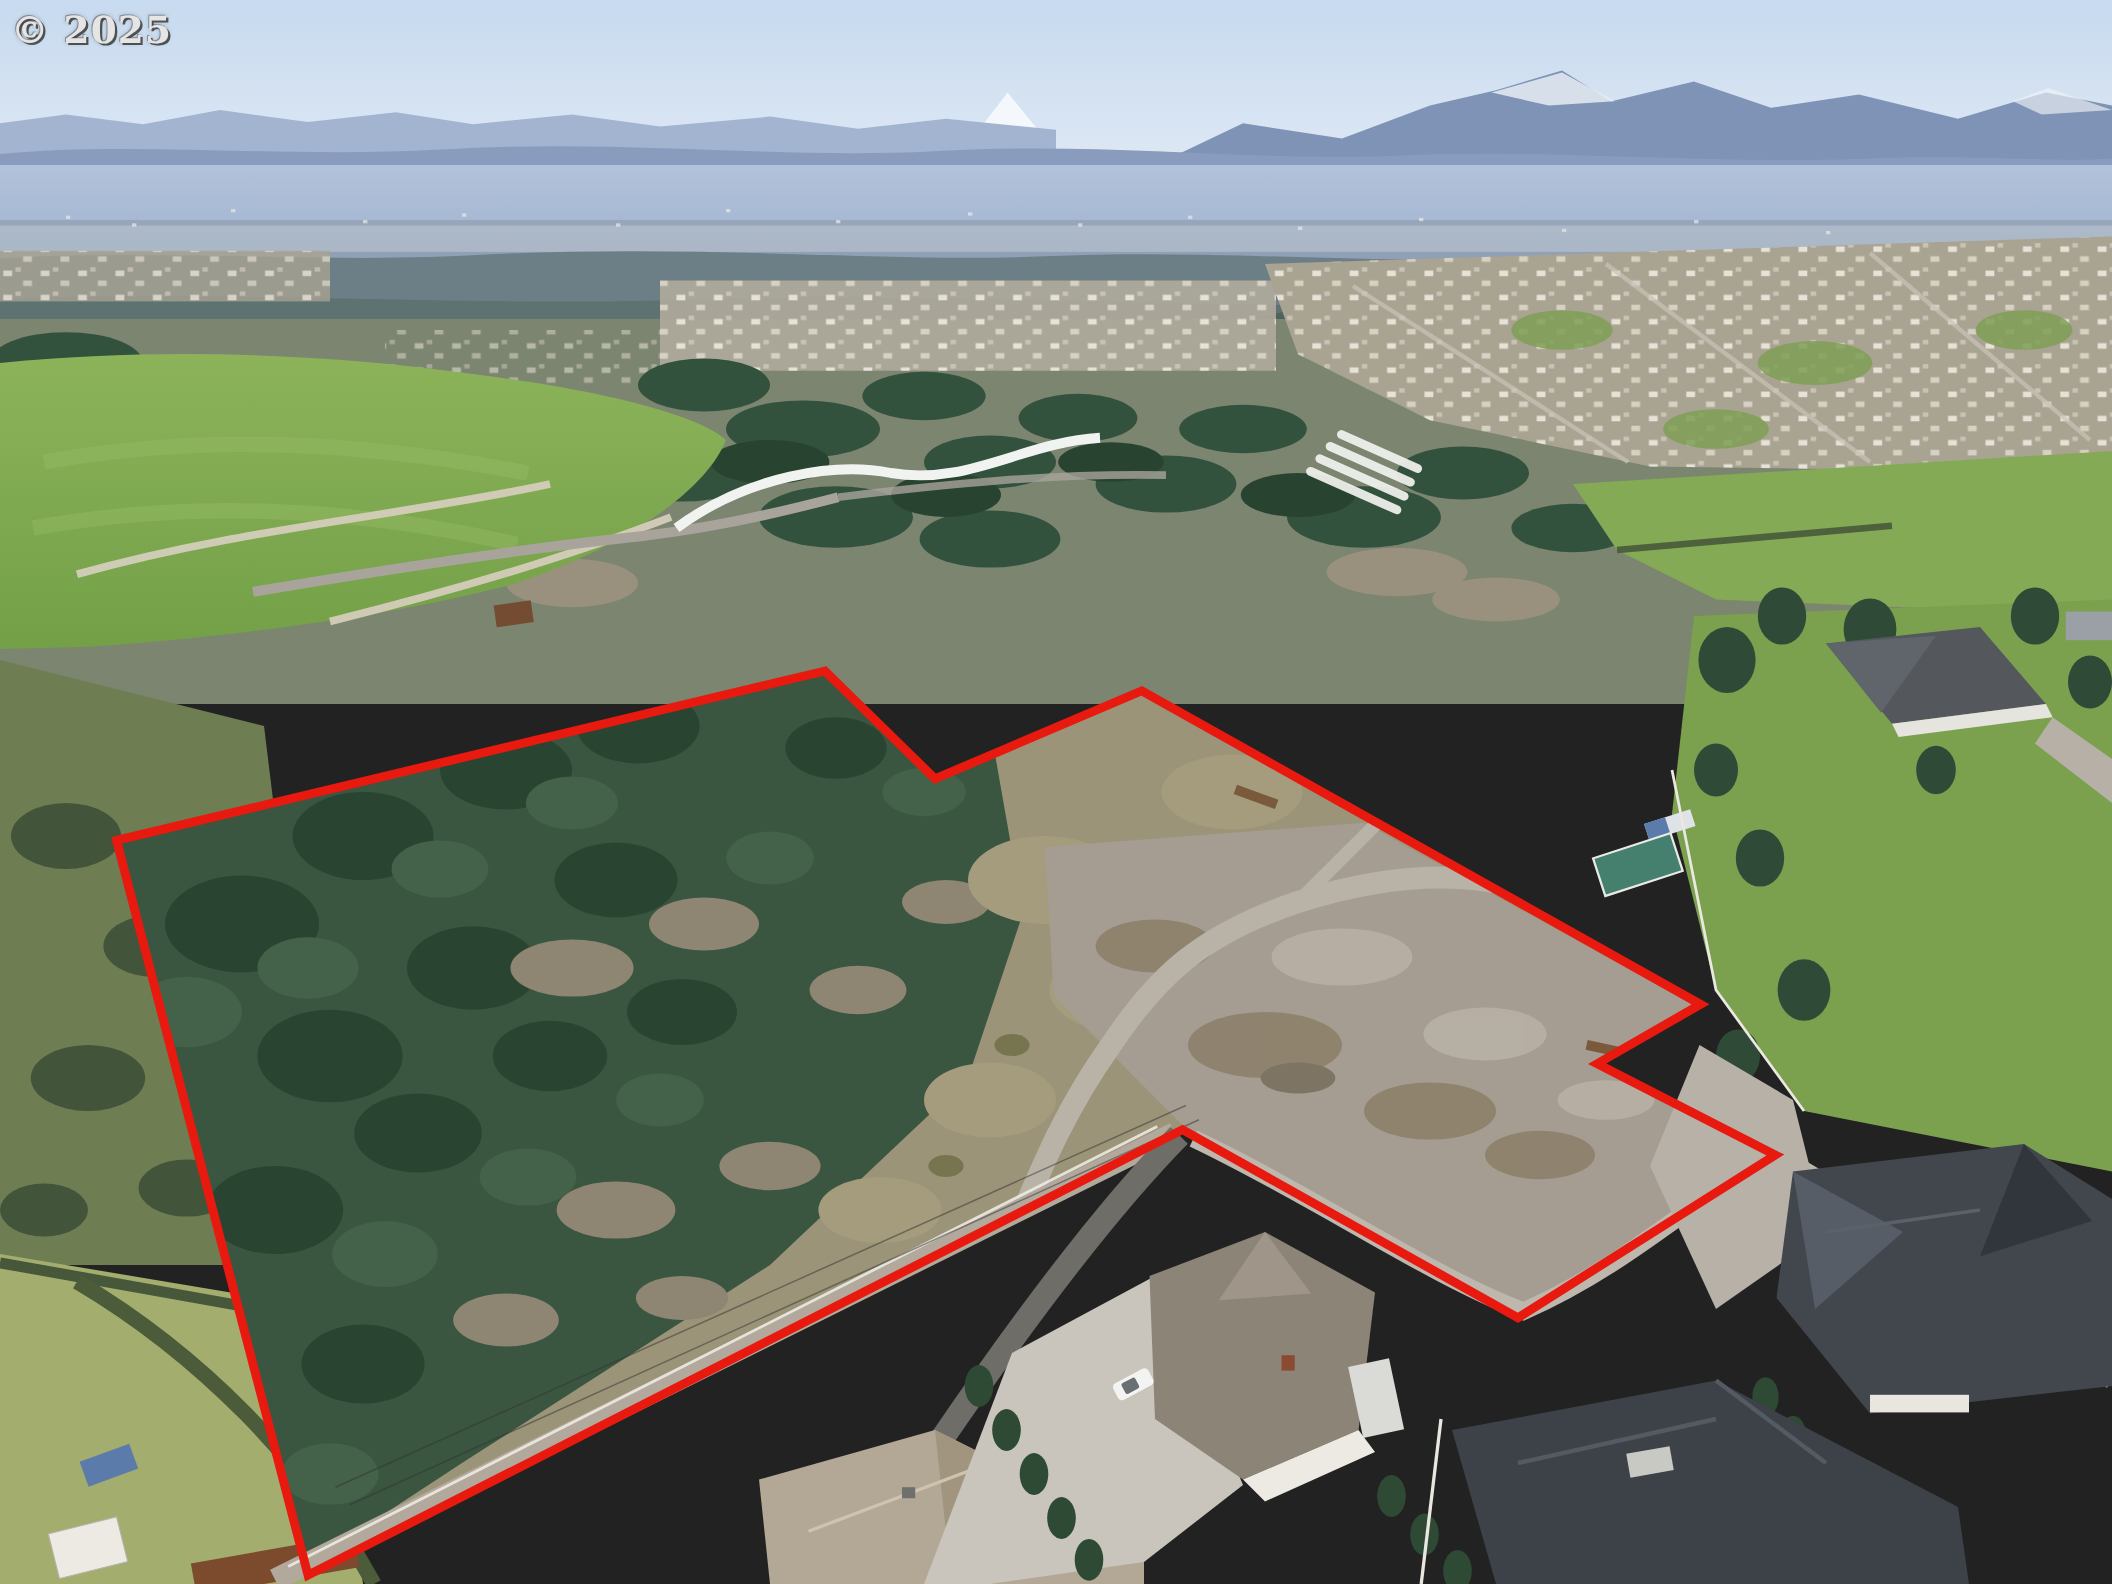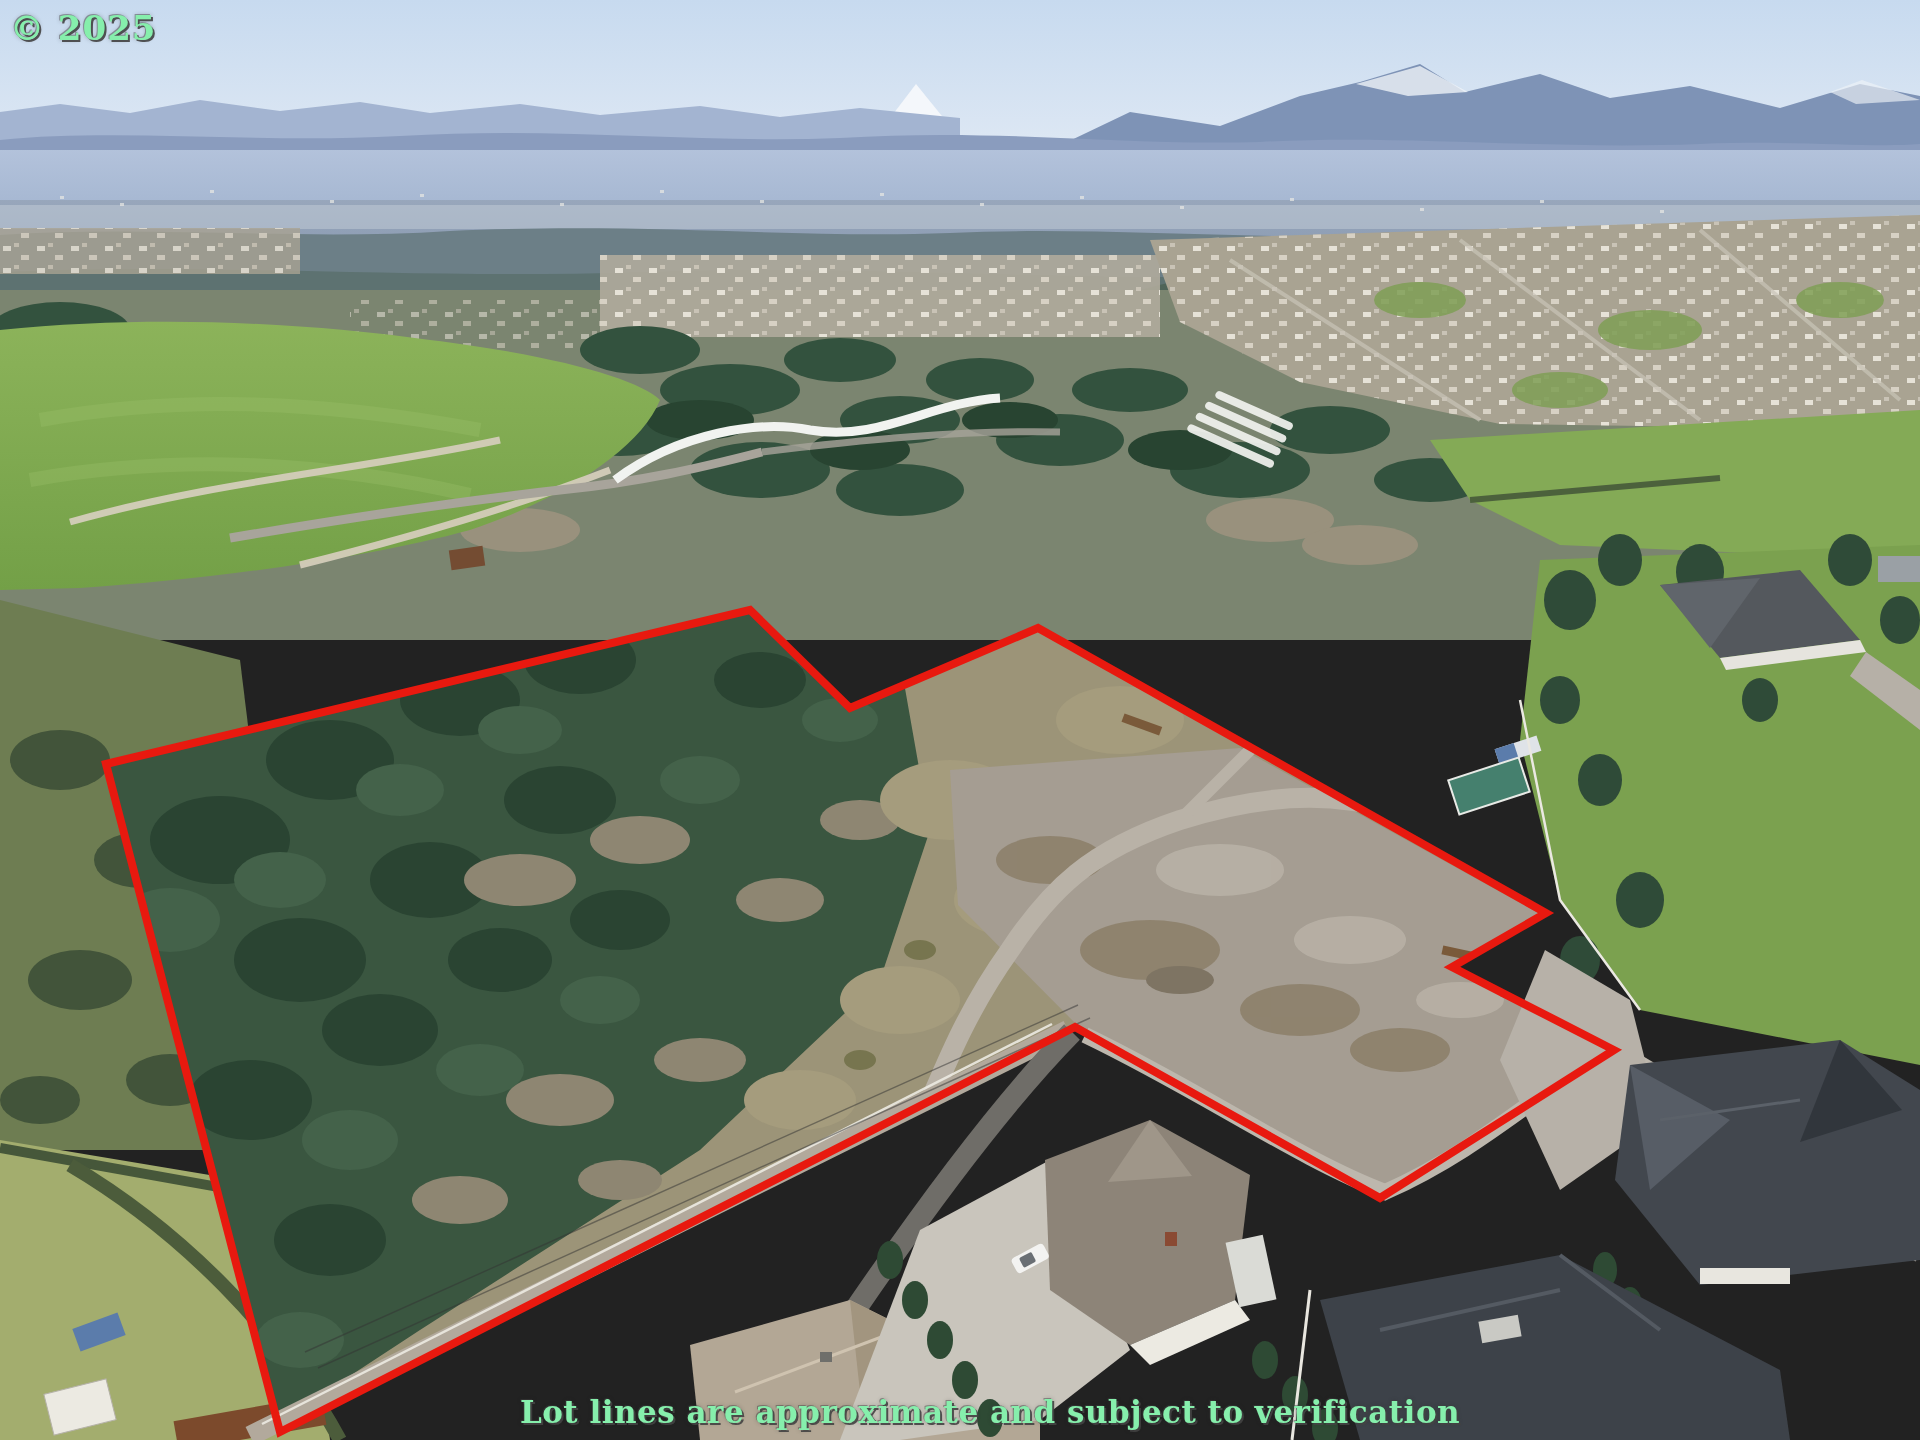--- a/index.html
+++ b/index.html
@@ -1,19 +1,19 @@
 <!DOCTYPE html>
 <html><head>
 <meta charset="utf-8">
 <style>
   html,body{margin:0;padding:0;background:#222;}
   .stage{position:relative;width:1920px;height:1440px;overflow:hidden;
          font-family:"DejaVu Serif","Liberation Serif",serif;}
   .stage svg{position:absolute;left:0;top:0;display:block;}
-  .wm{position:absolute;color:#86efac;font-weight:700;
+  .wm{position:absolute;color:#e5e5e5;font-weight:700;
       text-shadow:2px 2px 0 rgba(66,66,66,.9),-1px -1px 0 rgba(66,66,66,.45),0 0 4px rgba(40,40,40,.35);
       white-space:nowrap;}
   .copyright{left:10px;top:8px;font-size:34px;letter-spacing:1px;}
   .disclaimer{left:0;right:0;bottom:10px;text-align:center;font-size:31px;
               letter-spacing:0.5px;padding-left:60px;}
   .lot-line{fill:none;stroke:#e8190f;stroke-width:8;stroke-linejoin:miter;stroke-miterlimit:12;}
 </style>
 </head>
 <body>
 
@@ -358,14 +358,13 @@
       <path d="M1310,1290 L1292,1440" stroke="#e9e7e0" stroke-width="3" fill="none"></path>
     </g>
   </g>
 
   <g stroke="#e8190f">
     <polygon class="lot-line" points="106,764 750,610 850,708 1038,628 1546,913 1452,967 1614,1050 1380,1198 1075,1027 280,1432"></polygon>
   </g>
 </svg>
 
 <div class="wm copyright">© 2025</div>
-<div class="wm disclaimer">Lot lines are approximate and subject to verification</div>
 </div>
 
 </body></html>

